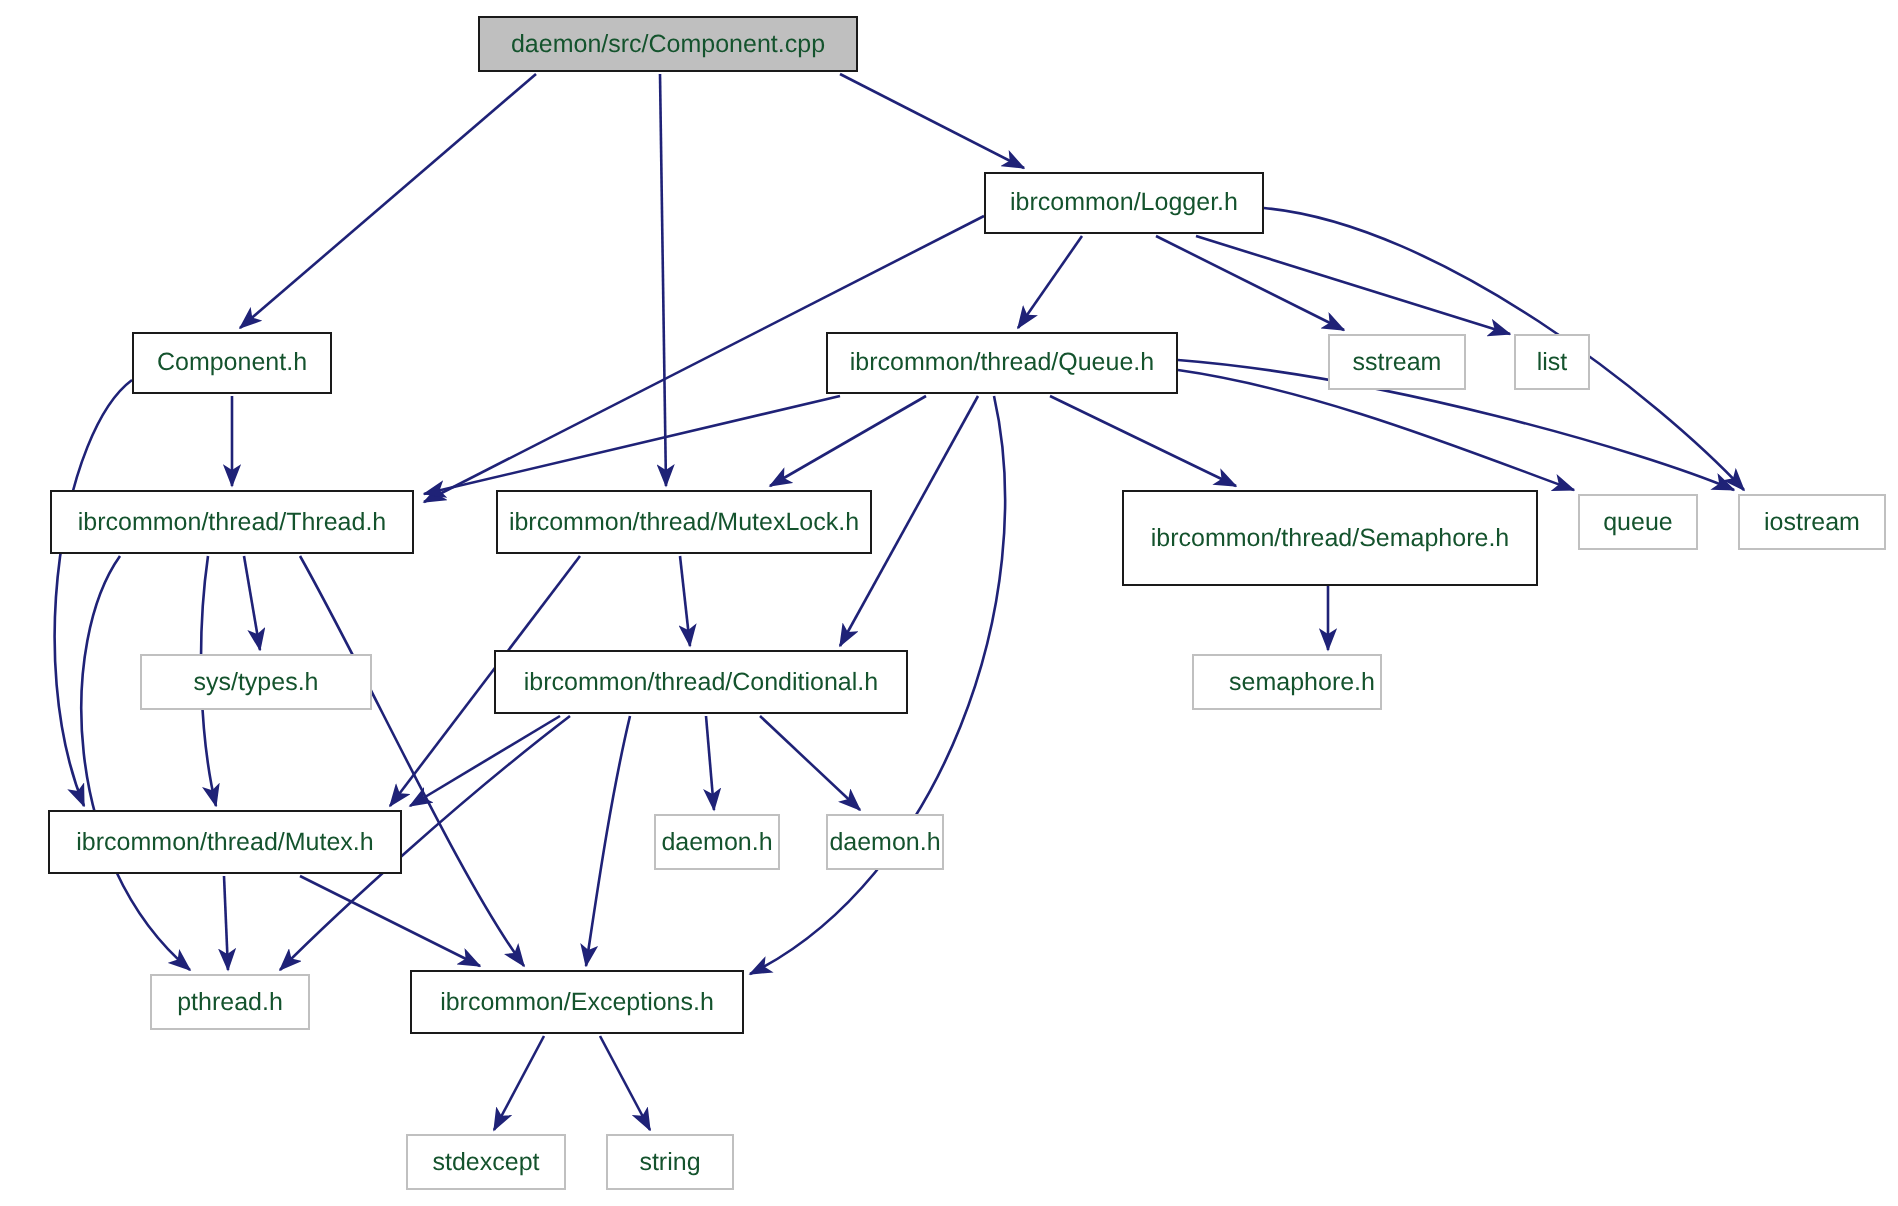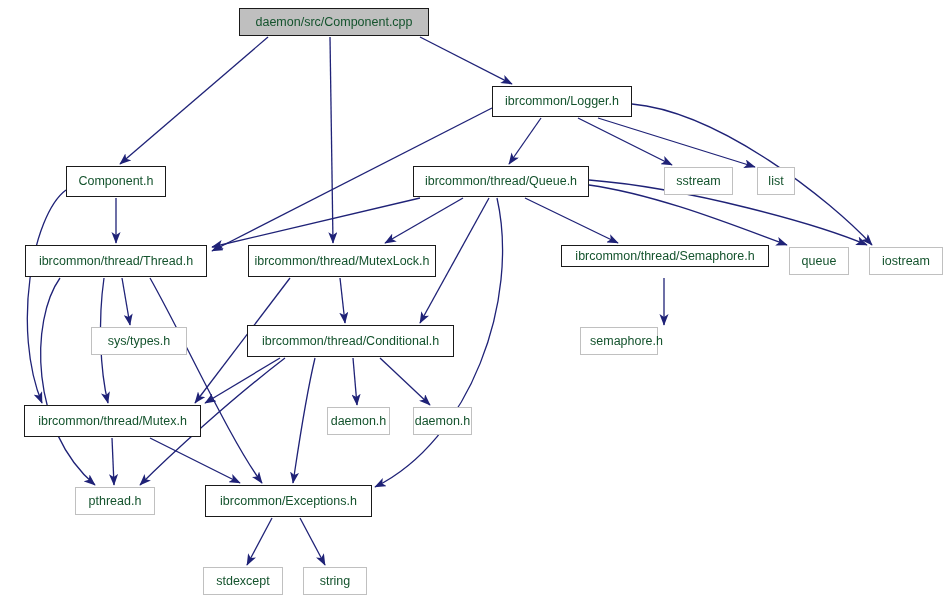--- a/index.html
+++ b/index.html
@@ -100,36 +100,36 @@
       </div>
       <div class="node system" style="left: 757px; top: 167px; width: 38px; height: 28px;">
         <span class="lbl">list</span>
       </div>
       <div class="node local" style="left: 25px; top: 245px; width: 182px; height: 32px;">
         <span class="lbl">ibrcommon/thread/Thread.h</span>
       </div>
       <div class="node local" style="left: 248px; top: 245px; width: 188px; height: 32px;">
         <span class="lbl">ibrcommon/thread/MutexLock.h</span>
       </div>
-      <div class="node local" style="left: 561px; top: 245px; width: 208px; height: 22px;">
+      <div class="node local" style="left: 561px; top: 245px; width: 208px; height: 48px;">
         <span class="lbl">ibrcommon/thread/Semaphore.h</span>
       </div>
       <div class="node system" style="left: 789px; top: 247px; width: 60px; height: 28px;">
         <span class="lbl">queue</span>
       </div>
       <div class="node system" style="left: 869px; top: 247px; width: 74px; height: 28px;">
         <span class="lbl">iostream</span>
       </div>
-      <div class="node system" style="left: 91px; top: 327px; width: 96px; height: 28px;">
+      <div class="node system" style="left: 70px; top: 327px; width: 116px; height: 28px;">
         <span class="lbl">sys/types.h</span>
       </div>
       <div class="node local" style="left: 247px; top: 325px; width: 207px; height: 32px;">
         <span class="lbl">ibrcommon/thread/Conditional.h</span>
       </div>
-      <div class="node system" style="left: 580px; top: 327px; width: 78px; height: 28px; padding-left: 15px;">
+      <div class="node system" style="left: 596px; top: 327px; width: 95px; height: 28px; padding-left: 15px;">
         <span class="lbl">semaphore.h</span>
       </div>
       <div class="node local" style="left: 24px; top: 405px; width: 177px; height: 32px;">
         <span class="lbl">ibrcommon/thread/Mutex.h</span>
       </div>
       <div class="node system" style="left: 327px; top: 407px; width: 63px; height: 28px;">
         <span class="lbl">daemon.h</span>
       </div>
       <div class="node system" style="left: 413px; top: 407px; width: 59px; height: 28px;">
         <span class="lbl">daemon.h</span>

